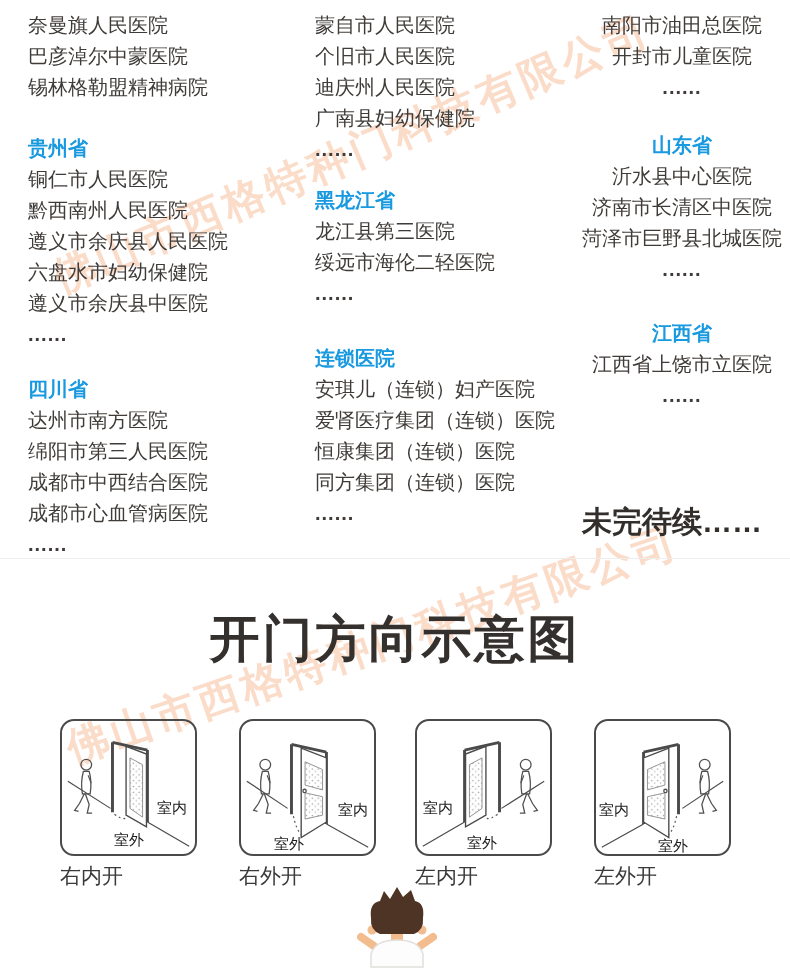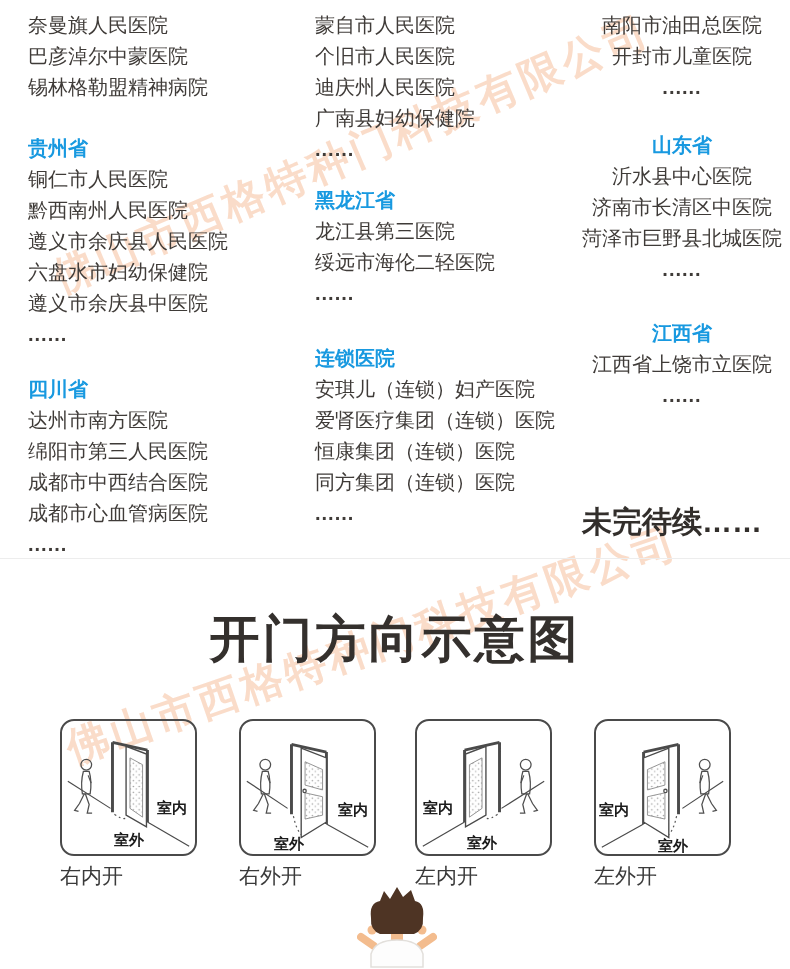--- a/index.html
+++ b/index.html
@@ -44,21 +44,21 @@
     text-align:center;font-size:50px;line-height:62px;font-weight:bold;
     color:#34302d;letter-spacing:3px;
   }
   .diagram{position:absolute;top:719px;width:137px;z-index:2;}
   #diag1{left:60px;} #diag2{left:239px;} #diag3{left:415px;} #diag4{left:594px;}
   .door-box{
     position:relative;width:133px;height:133px;
     border:2px solid #4a4a4a;border-radius:14px;background:transparent;
   }
   .door-box svg{position:absolute;left:0;top:0;}
-  .room-label{position:absolute;font-size:15px;font-weight:bold;color:#1c1c1c;white-space:nowrap;}
+  .room-label{position:absolute;font-size:15px;font-weight:normal;color:#1c1c1c;white-space:nowrap;}
   .caption{margin-top:6px;width:137px;text-align:left;font-size:21px;color:#3a3a3a;}
   
   .art line,.art path.frame{stroke:#4a4a4a;fill:none;}
   .art line{stroke-width:1.2;}
   .art path.frame{stroke-width:3;}
   .art .leaf{fill:#ffffff;stroke:#4a4a4a;stroke-width:1.4;}
   .art .panel{fill:url(#speck);stroke:#777;stroke-width:0.8;}
   .art .dots{fill:none;stroke:#555;stroke-width:1.2;stroke-dasharray:2,3;}
   .art .line{fill:none;stroke:#4f4f4f;stroke-width:1.3;}
   .cartoon{position:absolute;left:357px;top:886px;z-index:2;}

